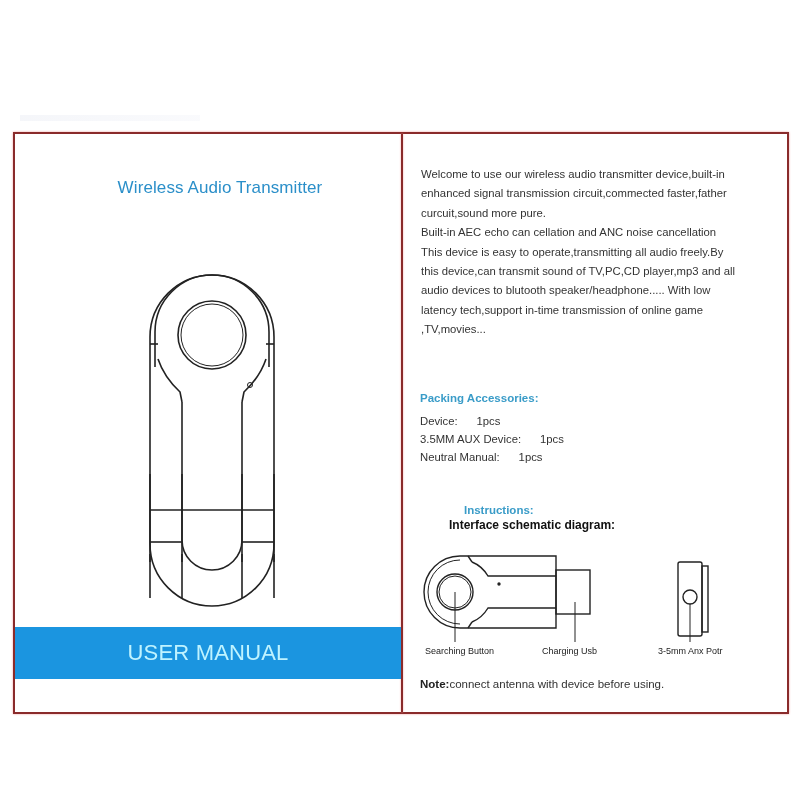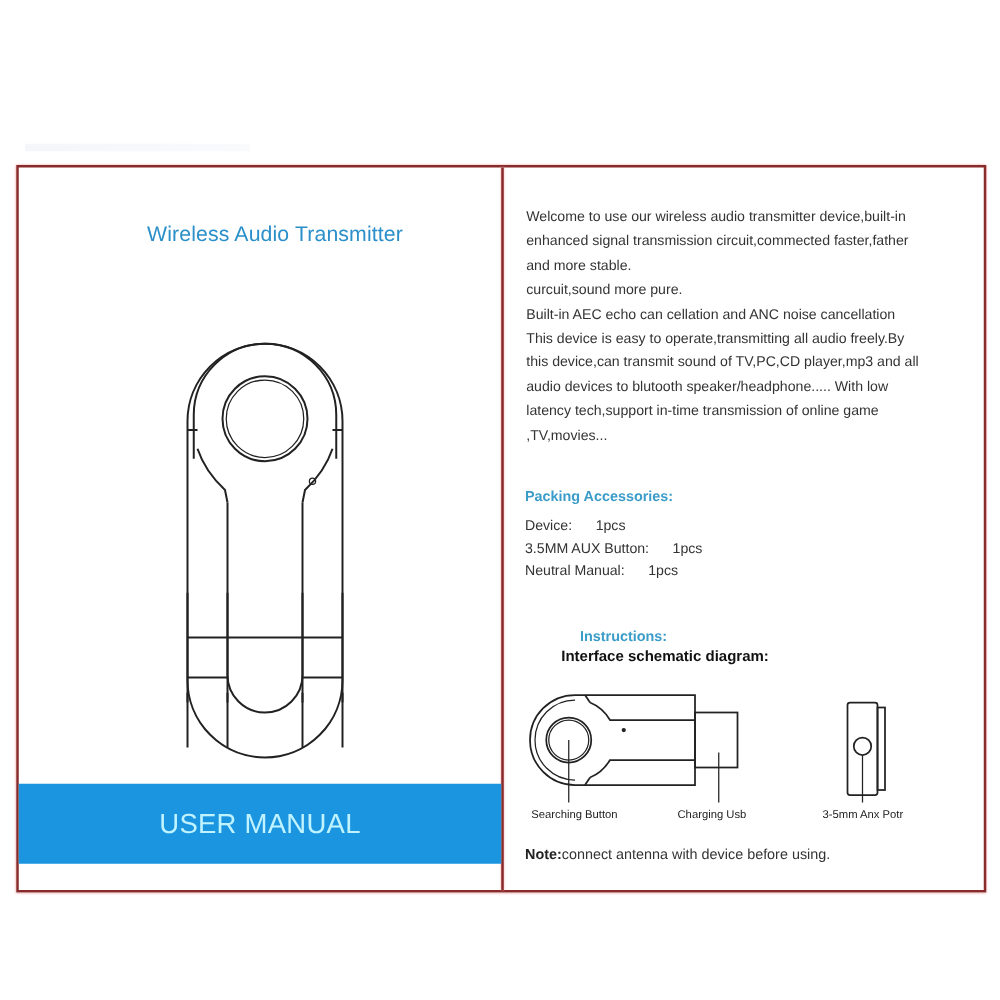--- a/index.html
+++ b/index.html
@@ -4,21 +4,21 @@
 <style>
   html, body { margin: 0; padding: 0; background: #ffffff; }
   body { width: 800px; height: 800px; position: relative; overflow: hidden; font-family: "Liberation Sans", sans-serif; }
   .frame { position: absolute; left: 13px; top: 132px; width: 772px; height: 578px; border: 2px solid #8a2b2b; box-shadow: 0 0 2px #f2a0a0; box-sizing: content-box; }
   .divider { position: absolute; left: 386px; top: 0; width: 2px; height: 100%; background: #8a2b2b; box-shadow: 0 0 2px #f2a0a0; }
   .faint-caption { position: absolute; left: 20px; top: 115px; width: 180px; height: 6px; background: linear-gradient(90deg, #eef0f6, #f6f7fb); opacity: 0.6; }
 
   
   .title { position: absolute; left: 60px; top: 44px; width: 290px; text-align: center; font-weight: normal; font-size: 17px; color: #2b8fc9; letter-spacing: 0.1px; }
   .device-art { position: absolute; left: 107px; top: 108px; width: 180px; height: 320px; }
-  .banner { position: absolute; left: 0; top: 493px; width: 386px; height: 64px; background: #1b95e0; display: flex; align-items: center; justify-content: center; }
+  .banner { position: absolute; left: 0; top: 493px; width: 386px; height: 52px; background: #1b95e0; display: flex; align-items: center; justify-content: center; }
   .banner span { color: #bff3ff; font-size: 22px; letter-spacing: 0.2px; }
 
   
   .right { position: absolute; left: 405px; top: 0; width: 370px; height: 100%; }
   .intro { position: absolute; left: 0; top: 30px; width: 370px; font-size: 11.3px; line-height: 18.4px; color: #333; }
   .intro p { margin: 1px; }
   .sec-h { position: absolute; left: 0; font-weight: bold; font-size: 11.5px; color: #3a9cc8; }
   .acc { position: absolute; left: 0; top: 278px; font-size: 11.3px; line-height: 18px; color: #333; }
   .acc-row { white-space: pre; }
   .schem-h { position: absolute; left: 0; top: 384px; font-weight: bold; font-size: 12px; color: #111; padding-left: 29px; }
@@ -80,34 +80,33 @@
 
     <div class="banner">
       <span>USER MANUAL</span>
     </div>
   </div>
 
   <div class="right">
     <div class="intro">
       <p>Welcome to use our wireless audio transmitter device,built-in</p>
       <p>enhanced signal transmission circuit,commected faster,father</p>
-      <p>and more stable.</p>
       <p>curcuit,sound more pure.</p>
       <p>Built-in AEC echo can cellation and ANC noise cancellation</p>
       <p>This device is easy to operate,transmitting all audio freely.By</p>
       <p>this device,can transmit sound of TV,PC,CD player,mp3 and all</p>
       <p>audio devices to blutooth speaker/headphone..... With low</p>
       <p>latency tech,support in-time transmission of online game</p>
       <p>,TV,movies...</p>
     </div>
 
     <div class="sec-h" style="top:258px;">Packing Accessories:</div>
     <div class="acc">
       <div class="acc-row"><span>Device:</span>      <span>1pcs</span></div>
-      <div class="acc-row"><span>3.5MM AUX Button:</span>      <span>1pcs</span></div>
+      <div class="acc-row"><span>3.5MM AUX Device:</span>      <span>1pcs</span></div>
       <div class="acc-row"><span>Neutral Manual:</span>      <span>1pcs</span></div>
     </div>
 
     <div class="sec-h" style="top:370px;margin-left:44px;">Instructions:</div>
     <div class="schem-h">Interface schematic diagram:</div>
 
     <svg class="diagram" viewBox="0 0 370 120" fill="none" stroke="#222" stroke-width="1.4">
 
       <path d="M40 14 L136 14 L136 86 L40 86 A36 36 0 0 1 40 14 Z"></path>
       <path d="M40 18 A32 32 0 0 0 40 82" stroke-width="1"></path>

